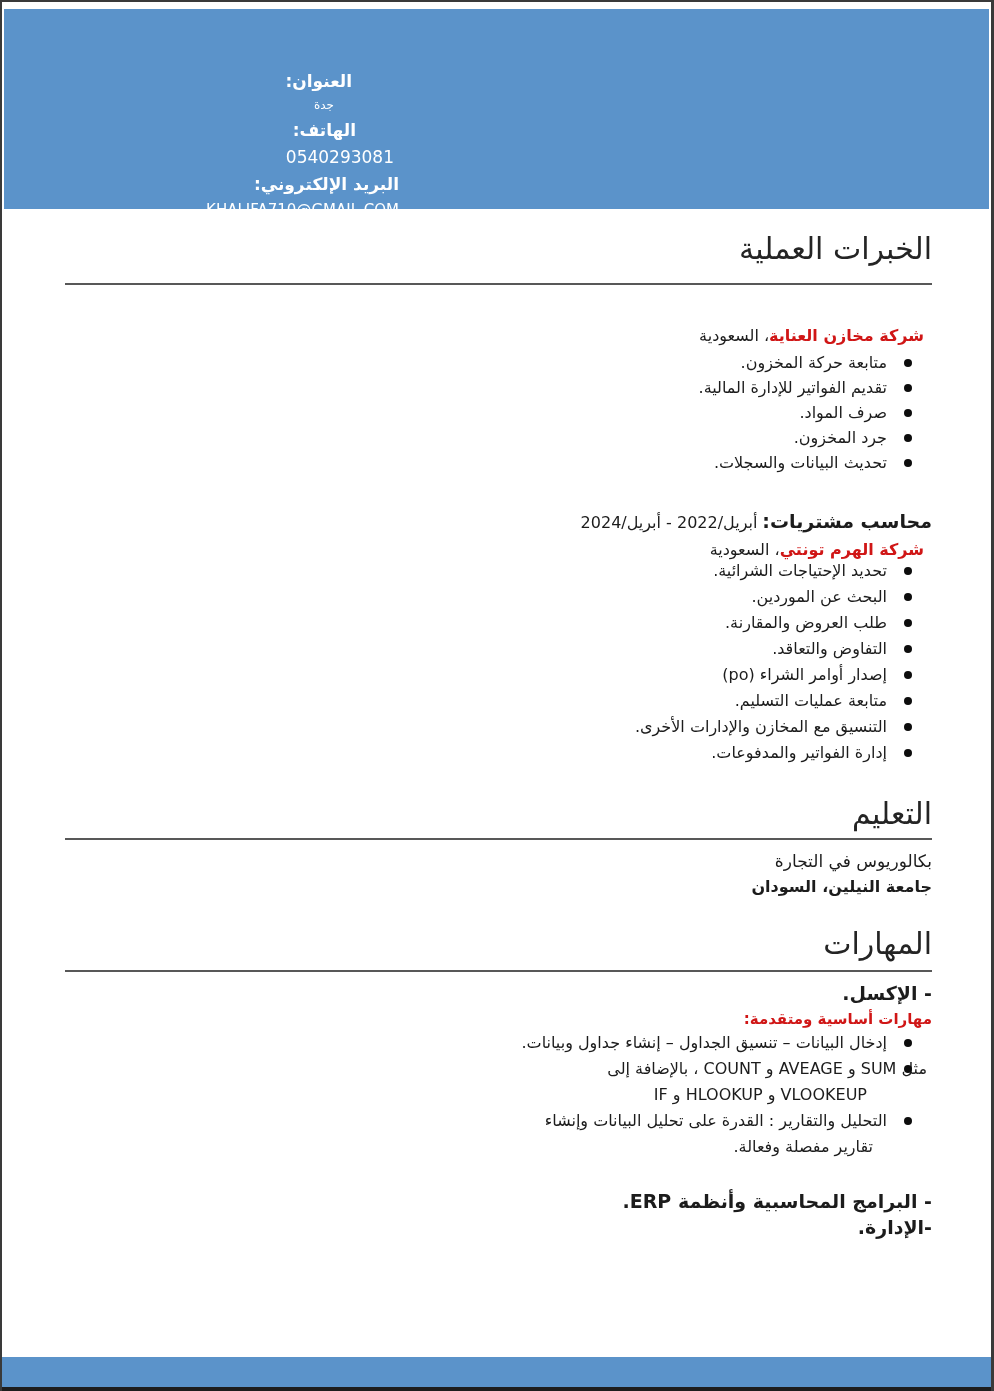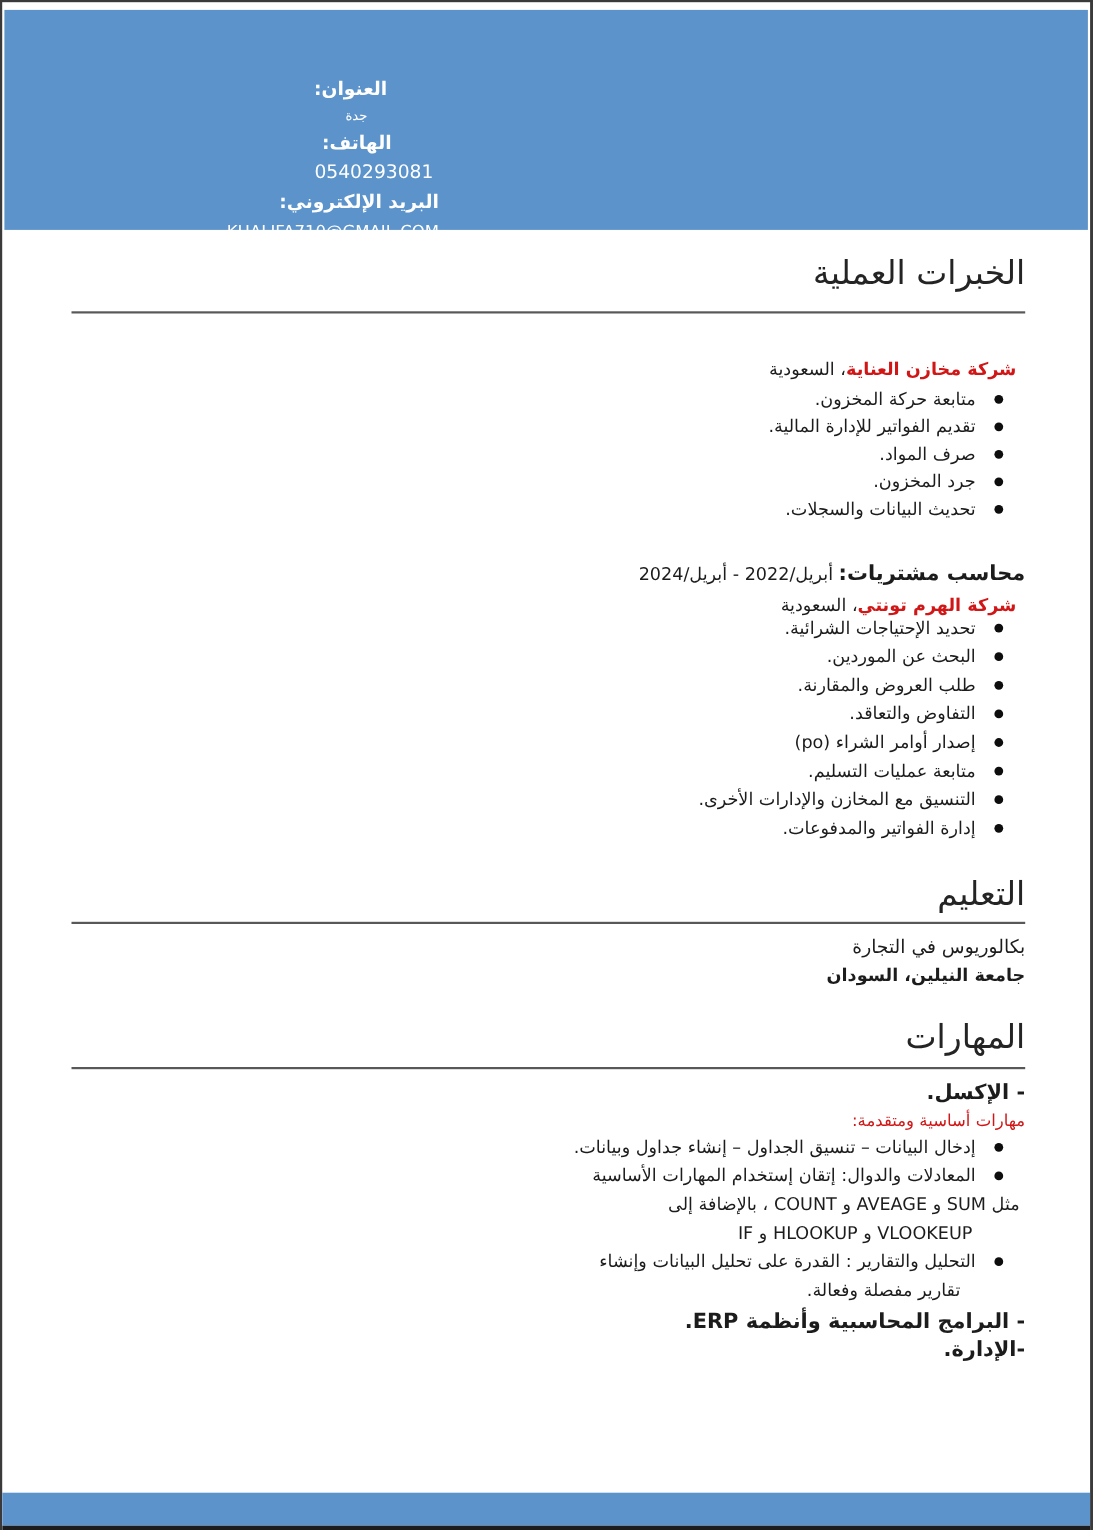--- a/index.html
+++ b/index.html
@@ -73,28 +73,28 @@
   ul.blist li::before{
     content:"";
     position:absolute;right:20px;top:0.55em;
     width:8px;height:8px;border-radius:50%;
     background:#0d0d0d;
   }
   ul.lh25 li{line-height:25px;}
   ul.lh26 li{line-height:26px;}
   .li-line{display:block;}
   .li-out{margin-right:-40px;}  
-  .li-in{margin-right:3px;}
+  .li-in{margin-right:20px;}
   .li-in2{margin-right:14px;}
   
   .edu-degree{position:absolute;right:59px;font-size:17px;font-weight:400;line-height:26px;}
   .edu-univ{position:absolute;right:59px;font-size:16px;font-weight:700;line-height:24px;}
   
   .skill-head{position:absolute;right:59px;font-size:19px;font-weight:700;line-height:27px;}
-  .skill-sub{position:absolute;right:59px;font-size:15px;font-weight:400;color:var(--red);line-height:22px;}
+  .skill-sub{position:absolute;right:59px;font-size:15px;font-weight:700;color:var(--red);line-height:22px;}
   
   .footer-blue{position:absolute;left:0;right:0;top:1355px;height:30px;background:var(--blue);}
   .footer-black{position:absolute;left:0;right:0;top:1385px;height:6px;background:#1d1d1d;}
 </style>
 </head>
 <body>
 
 <div class="page">
 
   <div class="header-band">
@@ -146,21 +146,20 @@
 
   <div class="section-title" style="top:923px">المهارات</div>
   <div class="rule" style="top:968px"></div>
 
   <div class="skill-head" style="top:978px">- الإكسل.</div>
   <div class="skill-sub" style="top:1006px">مهارات أساسية ومتقدمة:</div>
 
   <ul class="blist lh26" style="top:1028px">
     <li>إدخال البيانات – تنسيق الجداول – إنشاء جداول وبيانات.</li>
     <li>
-      <span class="li-line">المعادلات والدوال: إتقان إستخدام المهارات الأساسية</span>
       <span class="li-line li-out">مثل SUM و AVEAGE و COUNT ، بالإضافة إلى</span>
       <span class="li-line li-in">VLOOKEUP و HLOOKUP و IF</span>
     </li>
     <li>
       <span class="li-line">التحليل والتقارير : القدرة على تحليل البيانات وإنشاء</span>
       <span class="li-line li-in2">تقارير مفصلة وفعالة.</span>
     </li>
   </ul>
 
   <div class="skill-head" style="top:1186px">- البرامج المحاسبية وأنظمة ERP.</div>

